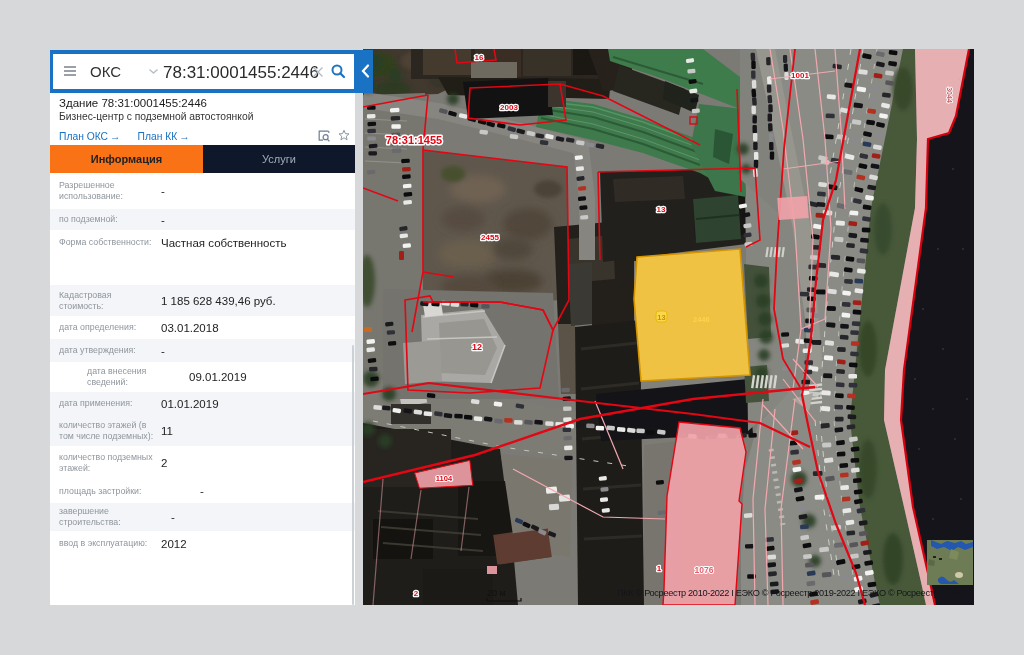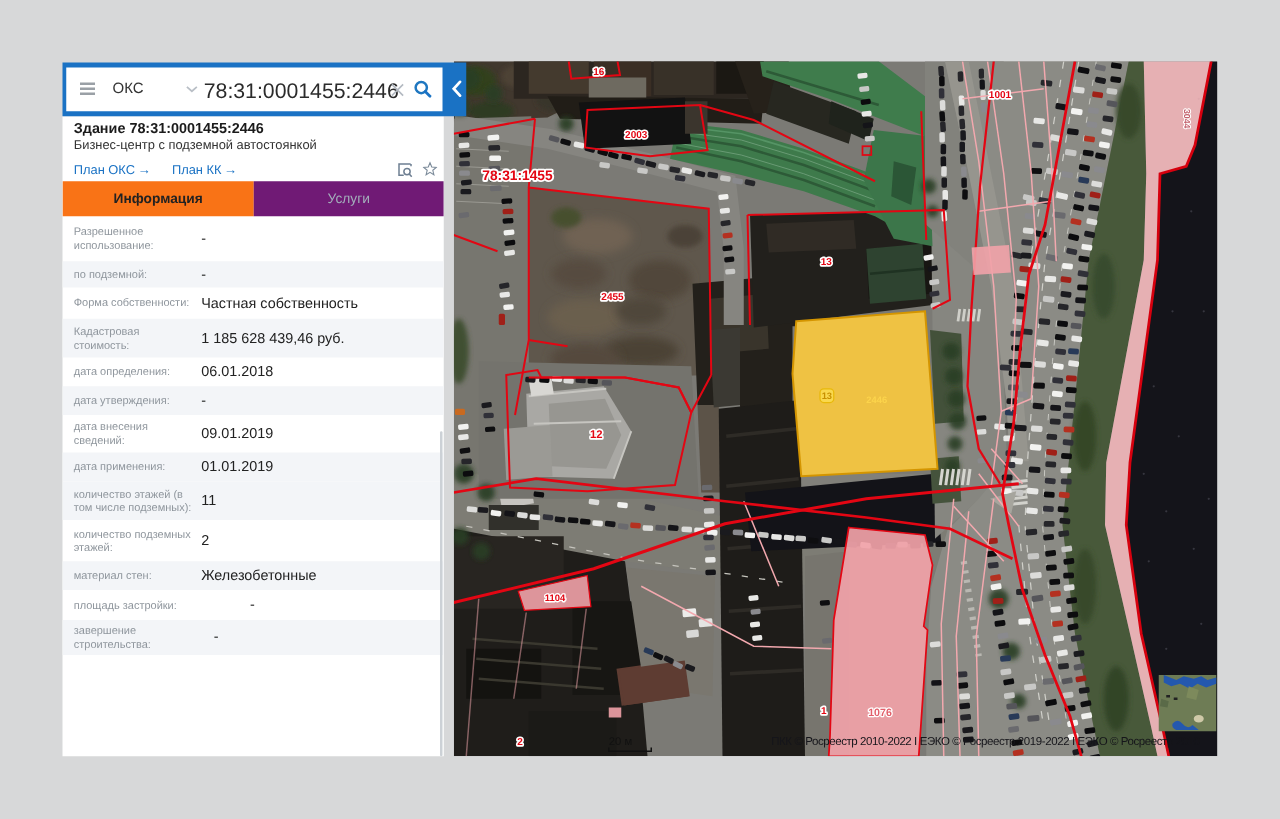--- a/index.html
+++ b/index.html
@@ -3,28 +3,28 @@
 <meta charset="utf-8">
 <style>
   html,body{margin:0;padding:0;}
   body{width:1024px;height:655px;background:#d7d8d9;position:relative;overflow:hidden;
        font-family:"Liberation Sans",sans-serif;}
   #map{position:absolute;left:363px;top:49px;width:611px;height:556px;overflow:hidden;}
   #panel{position:absolute;left:50px;top:93px;width:305px;height:512px;background:#fff;overflow:hidden;}
   #sbar{position:absolute;left:50px;top:50px;width:323px;height:43px;background:#1a72c4;}
   #sbox{position:absolute;left:3px;top:4px;width:301px;height:35px;background:#fff;}
   .hline{position:absolute;left:11px;width:12px;height:2px;background:#9aa0a6;}
-  .ptitle{font-size:11.5px;font-weight:bold;color:#1b1b1b;margin:4px 0 0 9px;}
+  .ptitle{font-size:11.5px;font-weight:normal;color:#1b1b1b;margin:4px 0 0 9px;}
   .paddr{font-size:8.7px;color:#a9b0bc;margin:6px 0 0 9px;}
   .pname{font-size:10.3px;color:#333;margin:2px 0 0 9px;}
   .plinks{font-size:10.3px;color:#1a72c4;margin:8px 0 0 9px;position:relative;}
   .tabs{display:flex;height:28px;margin-top:3px;}
   .tab1{width:153px;background:#f97316;font-size:11px;font-weight:bold;color:#222;
         display:flex;align-items:center;justify-content:center;}
-  .tab2{flex:1;background:#701a75;font-size:11px;color:#a3aebb;
+  .tab2{flex:1;background:#0f172a;font-size:11px;color:#a3aebb;
         display:flex;align-items:center;justify-content:center;}
   .row{display:flex;align-items:center;}
   .row.alt{background:#f3f5f8;}
   .lbl{width:100px;padding-left:9px;font-size:8.8px;color:#8f969d;line-height:1.22;}
   .val{font-size:11.5px;color:#222;padding-left:2px;}
 </style>
 </head>
 <body>
 
 <div id="map">
@@ -654,70 +654,70 @@
         <div class="val">-</div>
       </div>
     <div class="row alt" style="height:21px;">
         <div class="lbl">по подземной:</div>
         <div class="val">-</div>
       </div>
     <div class="row" style="height:25px;">
         <div class="lbl">Форма собственности:</div>
         <div class="val">Частная собственность</div>
       </div>
-    <div class="row alt" style="height:31px;">
+    <div class="row alt" style="height:31px;margin-top:30px;">
         <div class="lbl">Кадастровая<br>стоимость:</div>
         <div class="val">1 185 628 439,46 руб.</div>
       </div>
     <div class="row" style="height:23px;">
         <div class="lbl">дата определения:</div>
-        <div class="val">06.01.2018</div>
+        <div class="val">03.01.2018</div>
       </div>
     <div class="row alt" style="height:23px;">
         <div class="lbl">дата утверждения:</div>
         <div class="val">-</div>
       </div>
-    <div class="row" style="height:30px;">
+    <div class="row" style="height:30px;padding-left:28px;">
         <div class="lbl">дата внесения<br>сведений:</div>
         <div class="val">09.01.2019</div>
       </div>
     <div class="row alt" style="height:23px;">
         <div class="lbl">дата применения:</div>
         <div class="val">01.01.2019</div>
       </div>
     <div class="row alt" style="height:31px;">
         <div class="lbl">количество этажей (в том числе подземных):</div>
         <div class="val">11</div>
       </div>
     <div class="row" style="height:33px;">
         <div class="lbl">количество подземных этажей:</div>
         <div class="val">2</div>
       </div>
-    <div class="row alt" style="height:23px;">
-        <div class="lbl">материал стен:</div>
-        <div class="val">Железобетонные</div>
-      </div>
     <div class="row" style="height:24px;gap:39px;">
         <div class="lbl">площадь застройки:</div>
         <div class="val">-</div>
       </div>
     <div class="row alt" style="height:28px;gap:10px;">
         <div class="lbl">завершение<br>строительства:</div>
         <div class="val">-</div>
+      </div>
+    <div class="row" style="height:25px;">
+        <div class="lbl">ввод в эксплуатацию:</div>
+        <div class="val">2012</div>
       </div>
   </div>
   <div style="position:absolute;right:1px;top:252px;width:2px;height:260px;background:#ccd1d6;border-radius:2px;"></div>
 </div>
 
 <div id="sbar">
   <div id="sbox">
     <div class="hline" style="top:11.5px;"></div>
     <div class="hline" style="top:15.5px;"></div>
     <div class="hline" style="top:19.5px;"></div>
-    <span style="position:absolute;left:37px;top:9px;font-size:12px;color:#333;">ОКС</span>
+    <span style="position:absolute;left:37px;top:9px;font-size:15px;color:#333;">ОКС</span>
     <svg style="position:absolute;left:95px;top:14px;" width="11" height="7" viewBox="0 0 11 7">
         <path d="M1.5 1.5 L5.5 5 L9.5 1.5" fill="none" stroke="#b9bfc6" stroke-width="1.4"></path>
       </svg>
     <span style="position:absolute;left:110px;top:8.5px;font-size:17px;color:#2b2b2b;">78:31:0001455:2446</span>
     <svg style="position:absolute;left:259px;top:11.5px;" width="12" height="12" viewBox="0 0 12 12">
         <path d="M1.5 1.5 L10.5 10.5 M10.5 1.5 L1.5 10.5" stroke="#b4bac2" stroke-width="1.3"></path>
       </svg>
     <svg style="position:absolute;left:278px;top:10px;" width="15" height="15" viewBox="0 0 15 15">
         <circle cx="6" cy="6" r="4.5" fill="none" stroke="#1f77c0" stroke-width="2"></circle>
         <path d="M9.2 9.2 L13 13" stroke="#1a72c4" stroke-width="2.2" stroke-linecap="round"></path>

